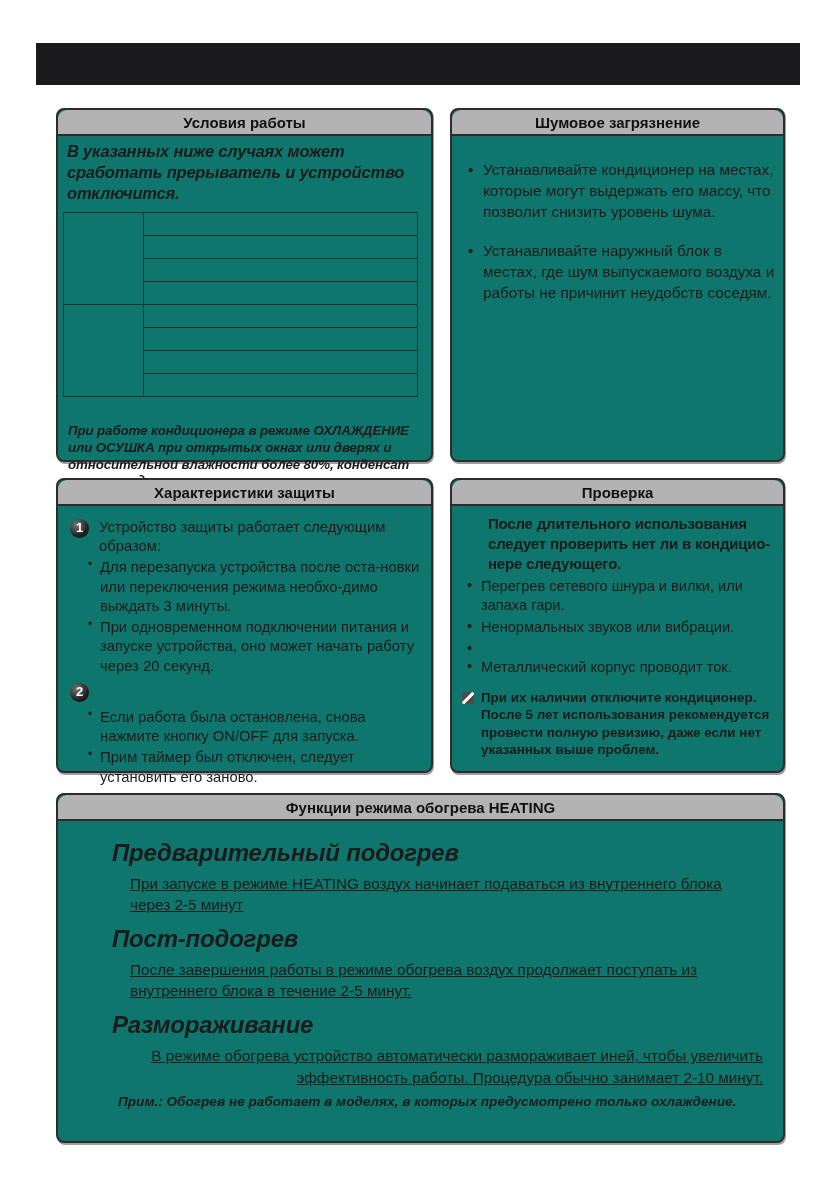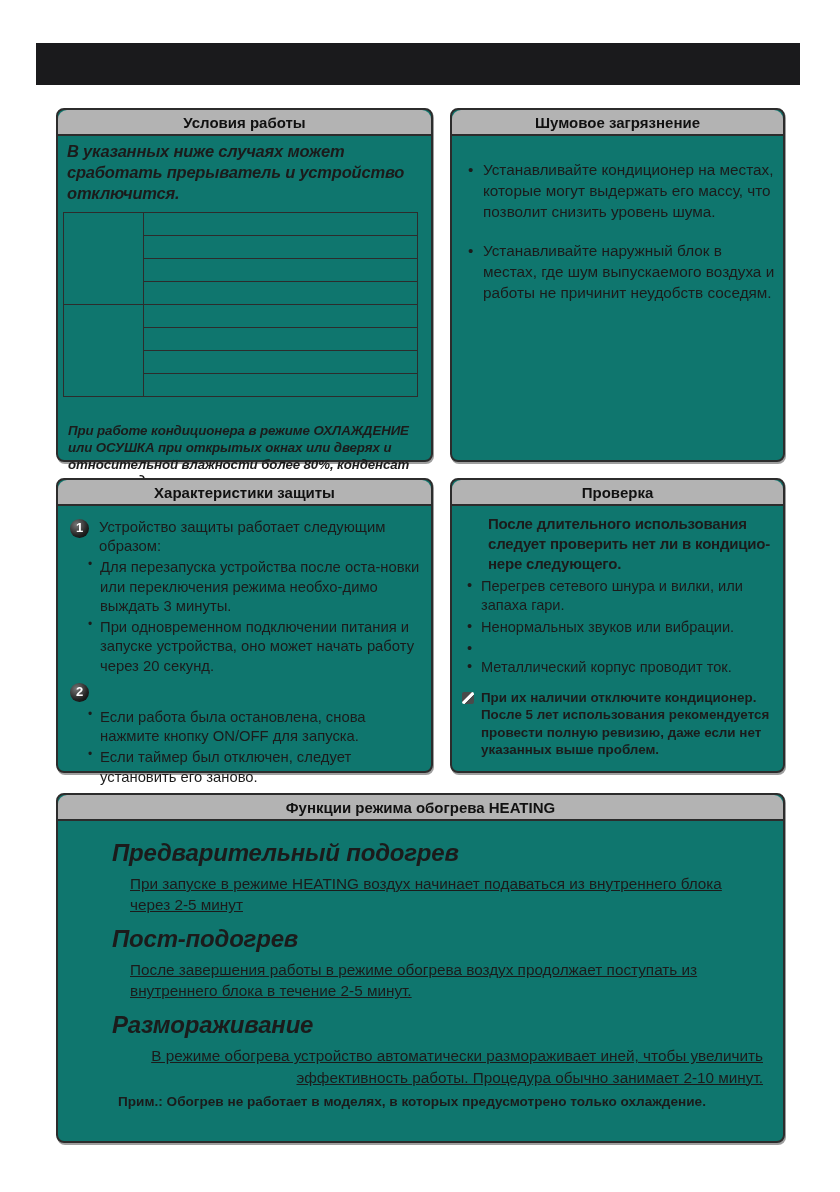--- a/index.html
+++ b/index.html
@@ -55,21 +55,21 @@
   .check-note{display:flex;margin-top:12px;padding-right:4px;}
   .memo-icon{flex:0 0 auto;width:12px;height:12px;margin:3px 7px 0 2px;border-radius:2px;
              background:#4a4a4a linear-gradient(135deg, rgba(0,0,0,0) 40%, #fff 44%, #fff 58%, rgba(0,0,0,0) 62%);}
   .check-note-text{font-weight:bold;font-size:13.4px;line-height:1.3;}
 
   
   .heat-body{padding:8px 14px 0 0;}
   .heat-hd{font-weight:bold;font-style:italic;font-size:24px;margin:10px 0 6px 54px;
            letter-spacing:-0.2px;}
   .heat-p{font-size:15.3px;line-height:1.38;margin:0 6px 6px 72px;text-decoration:underline;}
-  .heat-note{font-weight:bold;font-size:13.6px;margin:6px 0 0 60px;}
+  .heat-note{font-weight:bold;font-style:italic;font-size:13.6px;margin:6px 0 0 60px;}
 </style>
 </head>
 <body>
 
 <div class="page">
 
   <div class="top-bar"></div>
 
   <div class="panel p-cond">
     <div class="panel-hd">Условия работы</div>
@@ -130,21 +130,21 @@
       </ul>
       <div class="prot-item">
         <span class="badge">
             <span>2</span>
           </span>
         <div class="prot-text"></div>
       </div>
       <div class="prot-gap"></div>
       <ul class="prot-bullets">
         <li>Если работа была остановлена, снова нажмите кнопку ON/OFF для запуска.</li>
-        <li>Если таймер был отключен, следует установить его заново.</li>
+        <li>Прим таймер был отключен, следует установить его заново.</li>
       </ul>
     </div>
   </div>
 
   <div class="panel p-check">
     <div class="panel-hd">Проверка</div>
     <div class="check-body">
       <div class="check-intro">После длительного использования следует проверить нет ли в кондицио-нере следующего.</div>
       <ul class="check-list">
         <li>Перегрев сетевого шнура и вилки, или запаха гари.</li>

